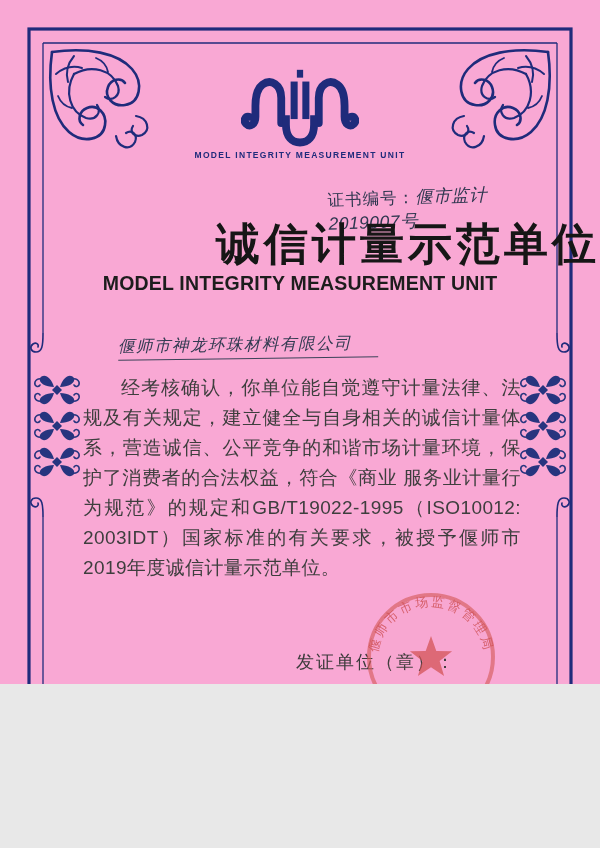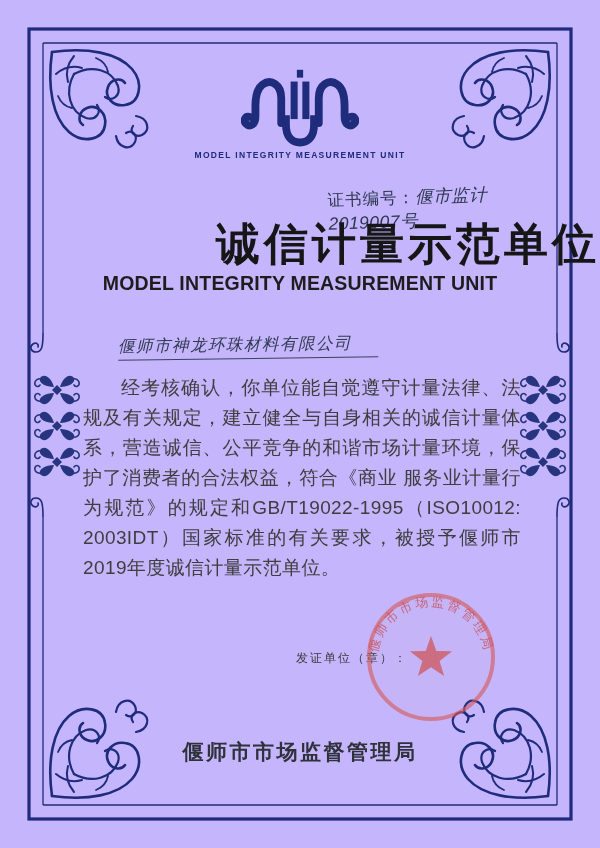--- a/index.html
+++ b/index.html
@@ -1,21 +1,21 @@
 <!DOCTYPE html>
 <html><head>
 <meta charset="utf-8">
 <style>
   html,body{margin:0;padding:0;}
   body{
     width:600px;height:848px;background:#e8e8e8;
     font-family:"Liberation Sans","DejaVu Sans",sans-serif;
   }
   .certificate{
-    position:relative;width:600px;height:848px;background:#c4b5fd;overflow:hidden;
+    position:relative;width:600px;height:684px;background:#f9a8d4;overflow:hidden;
   }
   .border-svg{position:absolute;left:0;top:0;width:600px;height:848px;}
 
   .logo-block{position:absolute;left:0;top:62px;width:600px;text-align:center;}
   .logo-svg{display:block;margin:0 auto;}
   .logo-caption{
     margin-top:2px;font-size:8.5px;font-weight:bold;letter-spacing:1.3px;
     color:#1f2b7b;
   }
 
@@ -45,21 +45,21 @@
   }
 
   .body-text{
     position:absolute;left:83px;top:373px;width:438px;
     font-size:19px;line-height:30px;color:#3e3e3e;
     text-align:justify;text-indent:2em;letter-spacing:0.4px;
   }
 
   .issue-line{
     position:absolute;left:296px;top:650px;
-    font-size:12px;color:#3a3a3a;letter-spacing:2px;
+    font-size:18px;color:#3a3a3a;letter-spacing:2px;
   }
 
   .seal{position:absolute;left:360px;top:586px;width:142px;height:142px;opacity:0.88;}
 
   .footer-issuer{
     position:absolute;left:0;top:738px;width:600px;text-align:center;
     font-size:21px;font-weight:600;color:#30323b;letter-spacing:2.5px;
   }
 </style>
 </head>

